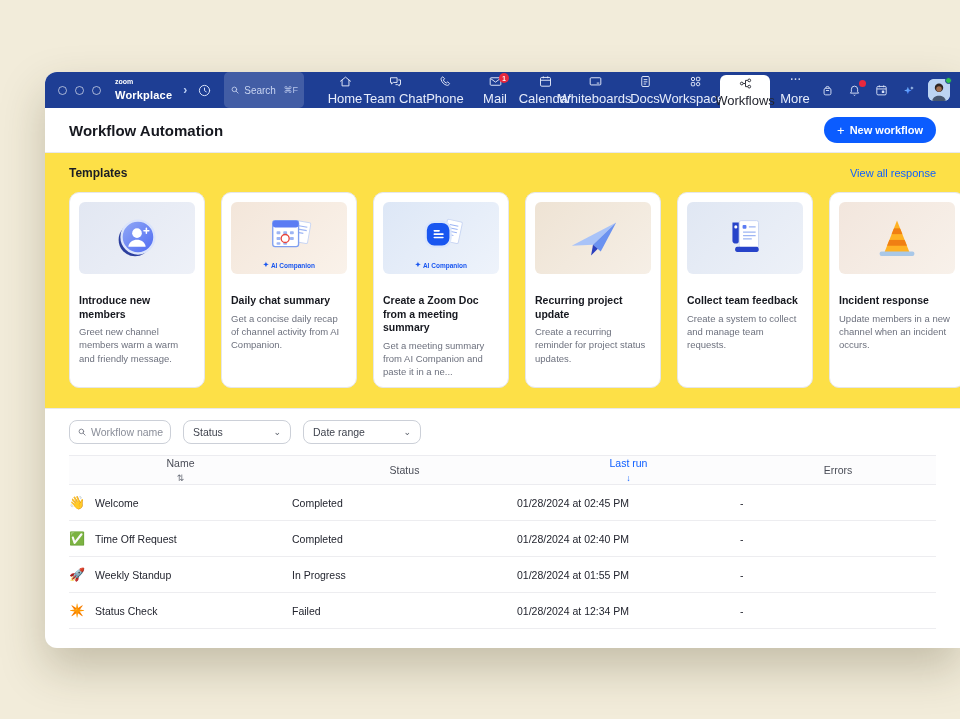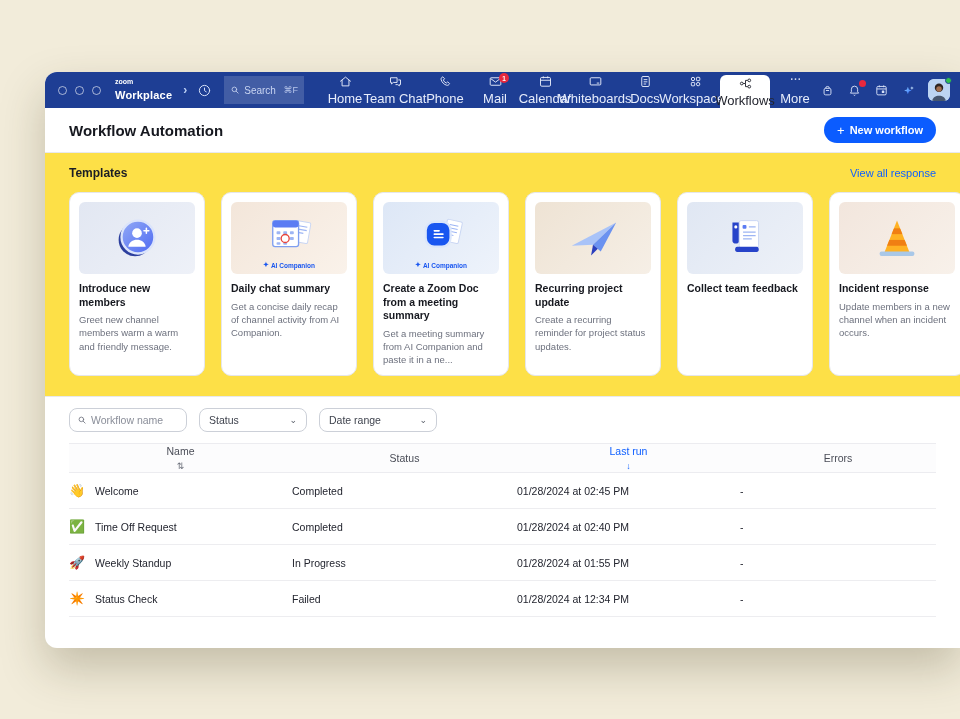--- a/index.html
+++ b/index.html
@@ -14,22 +14,22 @@
   .topbar { height:36px; background:#1e3e94; display:flex; align-items:center; position:relative; }
   .win-controls { display:flex; gap:8px; margin-left:13px; }
   .win-controls span { width:9px; height:9px; border:1.3px solid rgba(255,255,255,.6); border-radius:50%; display:block; }
   .logo { margin-left:14px; color:#fff; line-height:1; }
   .logo .z-top { font-size:7px; font-weight:700; display:block; margin-bottom:1px; }
   .logo .z-bottom { font-size:11px; font-weight:700; letter-spacing:.2px; }
   .chev { color:#bcd0f5; font-size:12px; margin-left:11px; font-weight:700; }
   .tb-icon { display:flex; align-items:center; justify-content:center; color:#d7e1f8; }
   .tb-icon svg { width:15px; height:15px; }
   .history { margin-left:10px; }
-  .searchbox { margin-left:12px; width:92px; height:28px; background:rgba(255,255,255,.16);
-    border-radius:0; display:flex; align-items:center; padding:0 6px; color:#c8d4f1; font-size:10px; }
+  .searchbox { margin-left:12px; width:92px; height:36px; background:rgba(255,255,255,.16);
+    border-radius:5px; display:flex; align-items:center; padding:0 6px; color:#c8d4f1; font-size:10px; }
   .searchbox svg { width:10px; height:10px; margin-right:4px; flex:none; }
   .searchbox .sc { margin-left:auto; font-size:9px; color:#b9c7ec; }
 
   .nav { display:flex; margin-left:16px; height:36px; }
   .nav-item { width:50px; height:36px; display:flex; flex-direction:column; align-items:center;
     justify-content:center; color:#e6ecfb; cursor:pointer; position:relative; }
   .nav-item svg { width:15px; height:15px; }
   .nav-item .lbl { font-size:13px; margin-top:2px; white-space:nowrap; }
   .nav-item.active { background:#fff; color:#23252f; border-radius:6px 6px 0 0; height:33px; margin-top:3px; }
   .badge { position:absolute; top:1px; left:29px; min-width:10px; height:10px; padding:0 2px;
@@ -67,32 +67,32 @@
   .bg1 { background:linear-gradient(135deg,#e2e7f2,#eef1f8); }
   .bg2 { background:linear-gradient(135deg,#f3e6da,#faf2ea); }
   .bg3 { background:linear-gradient(135deg,#dde7f6,#eef3fb); }
   .bg4 { background:linear-gradient(135deg,#eee3d4,#f6efe6); }
   .bg5 { background:linear-gradient(135deg,#e0e7f3,#edf1f8); }
   .bg6 { background:linear-gradient(135deg,#f2e6dd,#f8f1ea); }
   .card-img svg { display:block; }
   .ai-badge { position:absolute; bottom:5px; font-size:6.5px; font-weight:700; color:#1956f0;
     display:flex; align-items:center; gap:2px; }
   .ai-badge .spark { font-size:7px; }
-  .card-title { font-size:10.5px; font-weight:700; margin-top:8px; color:#16181f; line-height:1.3; }
+  .card-title { font-size:10.5px; font-weight:700; margin-top:20px; color:#16181f; line-height:1.3; }
   .card-desc { font-size:9.5px; color:#6d717e; margin-top:4px; line-height:1.38; }
 
   
   .tabs { display:flex; gap:30px; padding:0 24px; border-bottom:1px solid #e6e7ea; background:#fff; }
   .tab { padding:10px 2px 8px; font-size:11.5px; color:#2a2c35; font-weight:600; cursor:pointer;
     border-bottom:2px solid transparent; }
   .tab.active { color:#0e5fff; border-bottom-color:#0e5fff; }
 
   
   .filters { display:flex; gap:12px; padding:11px 24px; background:#fff; }
-  .f-search { width:118px; height:24px; border:1px solid #ccd0d8; border-radius:8px; display:flex;
+  .f-search { width:102px; height:24px; border:1px solid #ccd0d8; border-radius:8px; display:flex;
     align-items:center; padding:0 7px; gap:4px; background:#fff; }
   .f-search svg { width:10px; height:10px; color:#70747f; flex:none; }
   .f-search input { border:none; outline:none; width:100%; font-size:10.5px; color:#23252f;
     font-family:"Liberation Sans",sans-serif; background:transparent; }
   .f-search input::placeholder { color:#8a8e99; }
   .f-select { height:24px; border:1px solid #ccd0d8; border-radius:8px; display:flex; align-items:center;
     padding:0 9px; font-size:10.5px; color:#3f434e; cursor:pointer; background:#fff; }
   .f-select.w1 { width:108px; } .f-select.w2 { width:118px; }
   .f-select .car { margin-left:auto; color:#5c606b; font-size:9px; }
 
@@ -364,20 +364,21 @@
           <svg width="58" height="48" viewBox="0 0 60 48">
             <path d="M17 8h7v19c0 3.5-7 3.5-7 0z" fill="#2743c9"></path>
             <circle cx="20.5" cy="12.5" r="1.6" fill="#fff"></circle>
             <rect x="24" y="6" width="20" height="28" rx="2" fill="#fff" stroke="#c9d6f3"></rect>
             <rect x="27.5" y="10.5" width="4" height="4" rx="1" fill="#5b7cf3"></rect>
             <path d="M34 12.5h7M28 18h13M28 21.5h13M28 25h9" stroke="#9db5f4" stroke-width="1.3"></path>
             <path d="M26 33h16c3 0 3 5.5 0 5.5H22c-3 0-3-5.5 0-5.5z" fill="#2743c9"></path>
           </svg>
         </div>
         <div class="card-title">Collect team feedback</div>
+        <div class="card-desc">Create a system to collect and manage team requests.</div>
       </div>
 
       <div class="card">
         <div class="card-img bg6">
           <svg width="58" height="48" viewBox="0 0 60 48">
             <defs>
                 <clipPath id="cone">
                   <polygon points="30,6 43,39 17,39"></polygon>
                 </clipPath>
               </defs>

